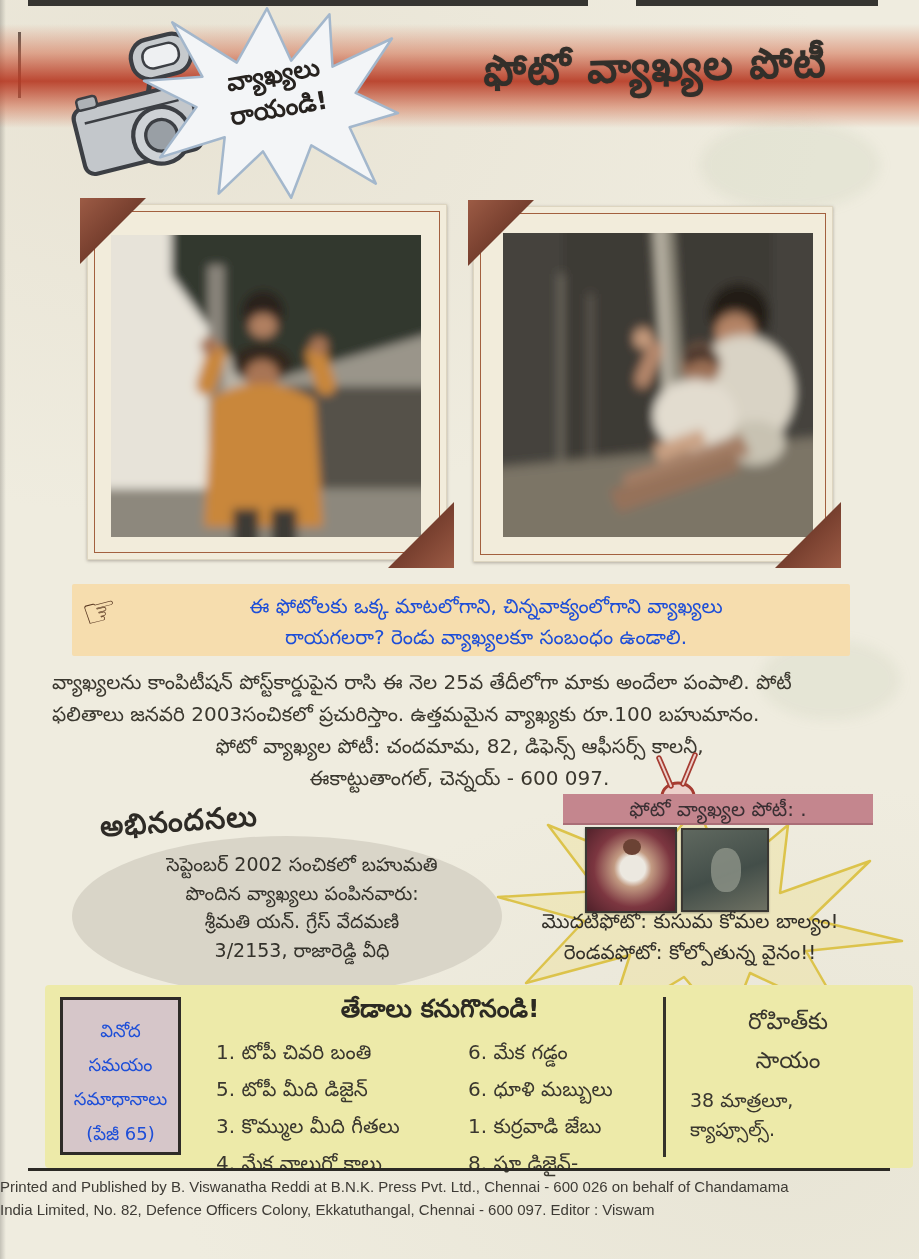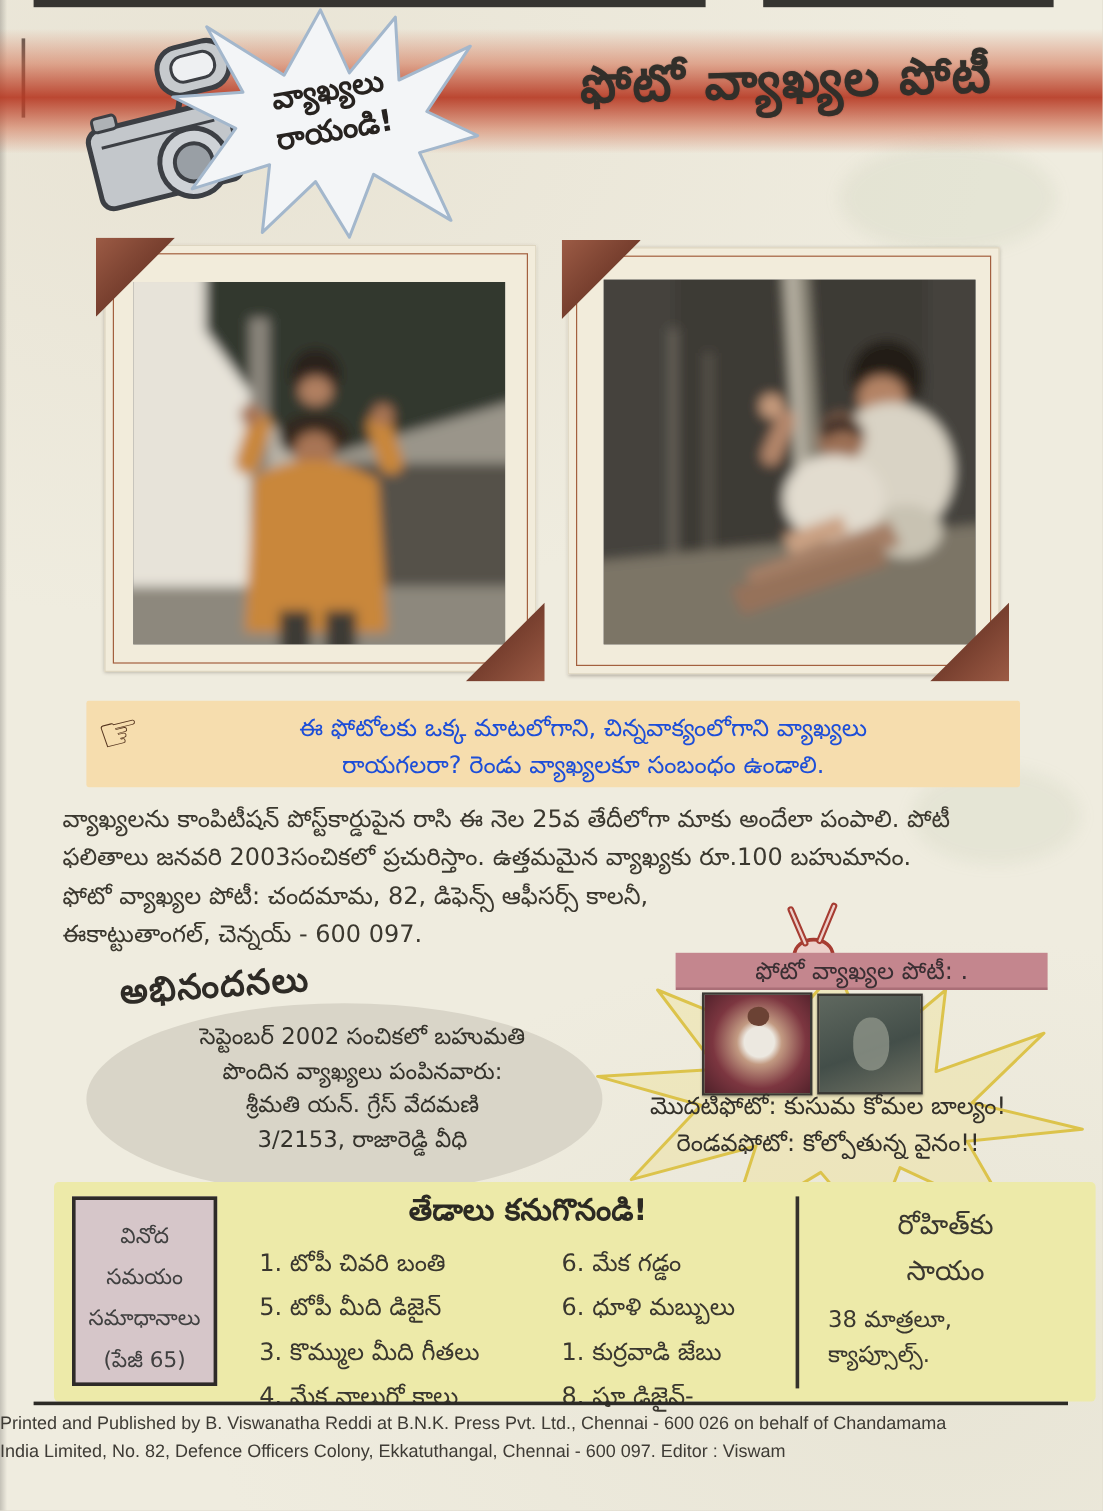--- a/index.html
+++ b/index.html
@@ -36,21 +36,21 @@
   .corner{width:66px;height:66px;background:linear-gradient(135deg,#9c5b45 0%,#7a4130 45%,#4f271c 100%);}
   .corner.tl{clip-path:polygon(0 0,100% 0,0 100%);}
   .corner.br{clip-path:polygon(100% 0,100% 100%,0 100%);background:linear-gradient(315deg,#9c5b45 0%,#7a4130 45%,#4f271c 100%);}
   
   .instruction{left:72px;top:584px;width:778px;height:72px;background:#f6ddae;border-radius:2px;}
   .instruction .txt{position:absolute;left:60px;right:10px;top:7px;text-align:center;
     font-size:20px;color:#1d4ed8;line-height:1.55;}
   .point-hand{position:absolute;left:10px;top:4px;font-size:40px;color:#56351f;transform:rotate(-14deg);}
   
   .bodytext{left:52px;top:666px;width:815px;font-size:20px;color:#3b382f;line-height:1.6;}
-  .bodytext .c{}
+  .bodytext .c{text-align:center;}
   
   .ellipse{left:72px;top:836px;width:430px;height:160px;border-radius:50%;background:#d9d5c8;}
   .congrats-heading{left:100px;top:804px;font-size:29px;font-weight:bold;color:#2e2b26;
     transform:rotate(-4deg);letter-spacing:1px;}
   .congrats-lines{left:112px;top:850px;width:380px;text-align:center;font-size:19px;
     line-height:1.5;color:#34322b;}
   
   .star-yellow{left:488px;top:800px;width:420px;height:232px;}
   .victory{left:648px;top:750px;width:58px;height:62px;}
   .pinkbar{left:563px;top:794px;width:298px;height:31px;background:#c4868e;
@@ -60,21 +60,21 @@
   .thumb1{left:585px;top:827px;width:88px;height:82px;
     background:radial-gradient(circle at 52% 48%, #ece8e0 0 20%, #c29a82 30%, #7c3640 62%, #4e2029 100%);}
   .thumb1::before{content:"";position:absolute;left:36px;top:10px;width:18px;height:16px;border-radius:50%;background:#6b4234;}
   .thumb2{left:681px;top:828px;width:84px;height:80px;
     background:linear-gradient(160deg,#5f685f 0%,#434e49 55%,#6e7163 100%);}
   .thumb2::before{content:"";position:absolute;left:28px;top:18px;width:30px;height:44px;border-radius:45%;background:#8d9388;opacity:.8;}
   .captions{left:500px;top:906px;width:380px;text-align:center;font-size:20px;color:#33302a;line-height:1.55;}
   
   .bottom{left:45px;top:985px;width:868px;height:183px;background:#edeaa9;border-radius:4px;}
   .answers-box{left:60px;top:997px;width:121px;height:158px;background:#d6c6c9;border:3px solid #2e2b28;
-    box-sizing:border-box;text-align:center;font-size:18px;line-height:1.9;color:#404040;padding-top:14px;}
+    box-sizing:border-box;text-align:center;font-size:18px;line-height:1.9;color:#1d4ed8;padding-top:14px;}
   .puzzle-heading{left:225px;top:994px;width:430px;text-align:center;font-size:25px;font-weight:bold;color:#2c2a23;}
   .list{font-size:20px;color:#3a372f;line-height:37px;white-space:nowrap;}
   .list-left{left:216px;top:1034px;}
   .list-right{left:468px;top:1034px;}
   .divider{left:663px;top:997px;width:2.5px;height:160px;background:#35322b;}
   .rohit-title{left:678px;top:1002px;width:220px;text-align:center;font-size:23px;color:#3a372f;line-height:1.7;}
   .rohit-ans{left:690px;top:1086px;width:210px;font-size:19px;color:#3a372f;line-height:1.5;}
   
   .footer-rule{left:28px;top:1168px;width:862px;height:2.5px;background:#2c2a25;}
   .footer{left:0;top:1176px;width:919px;

